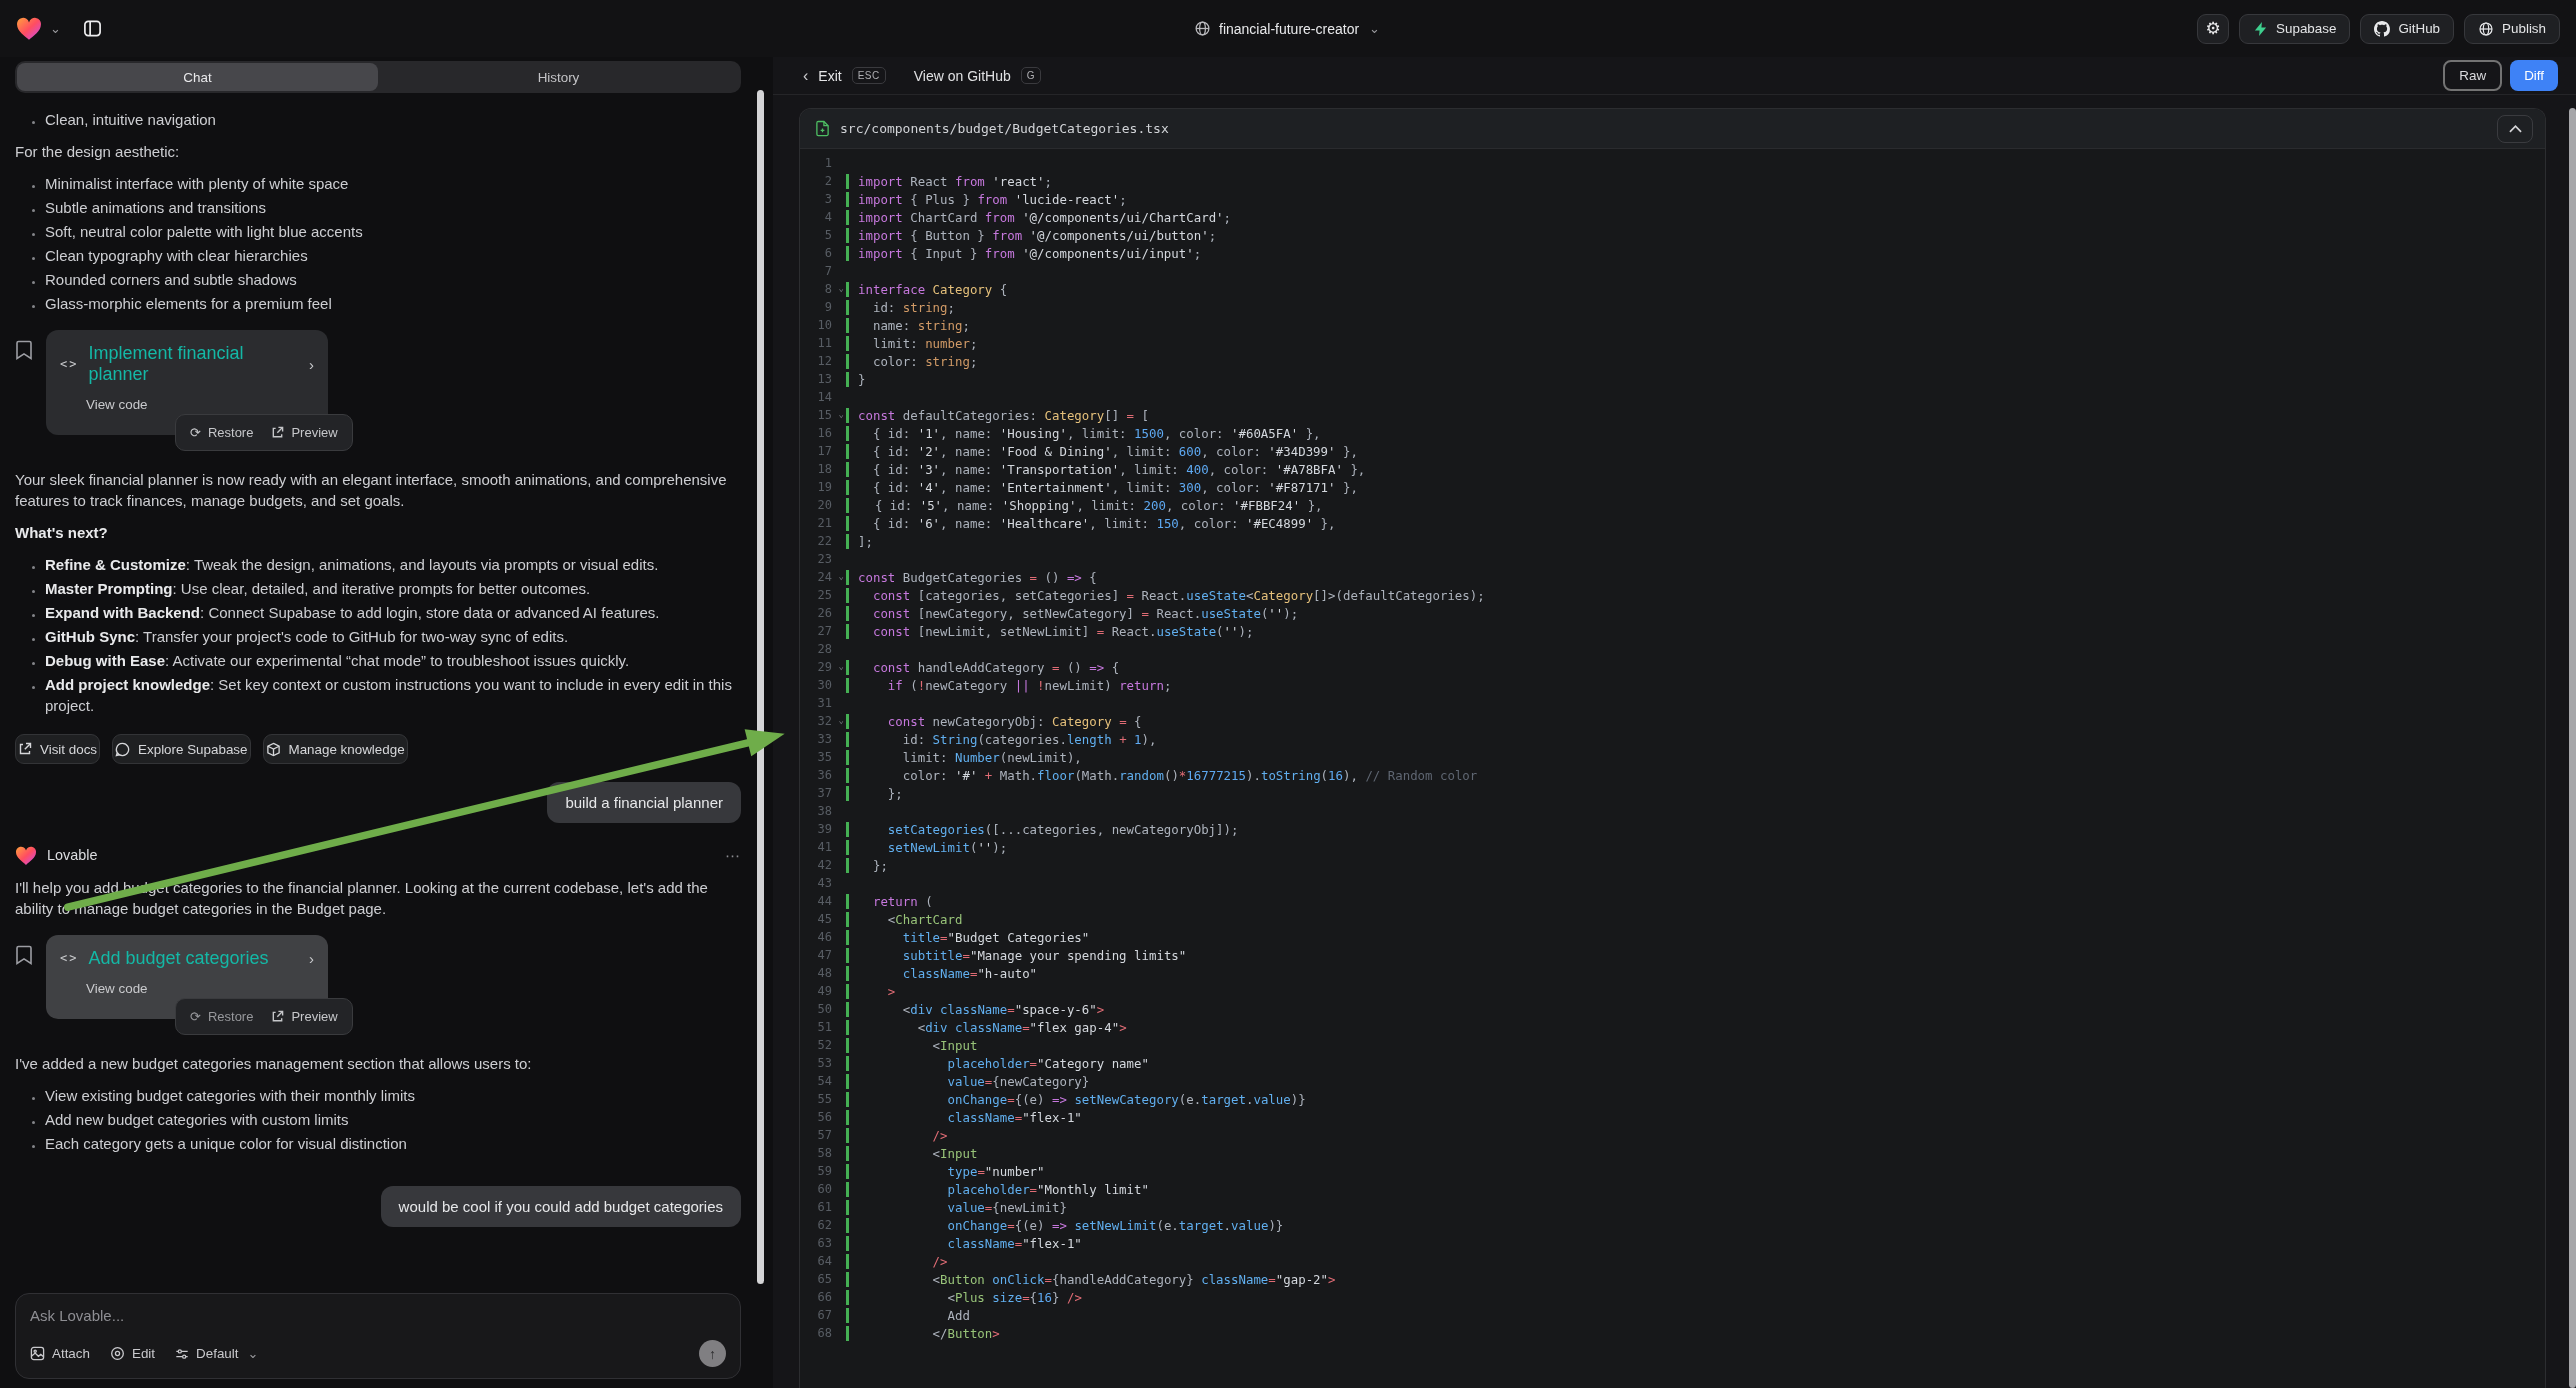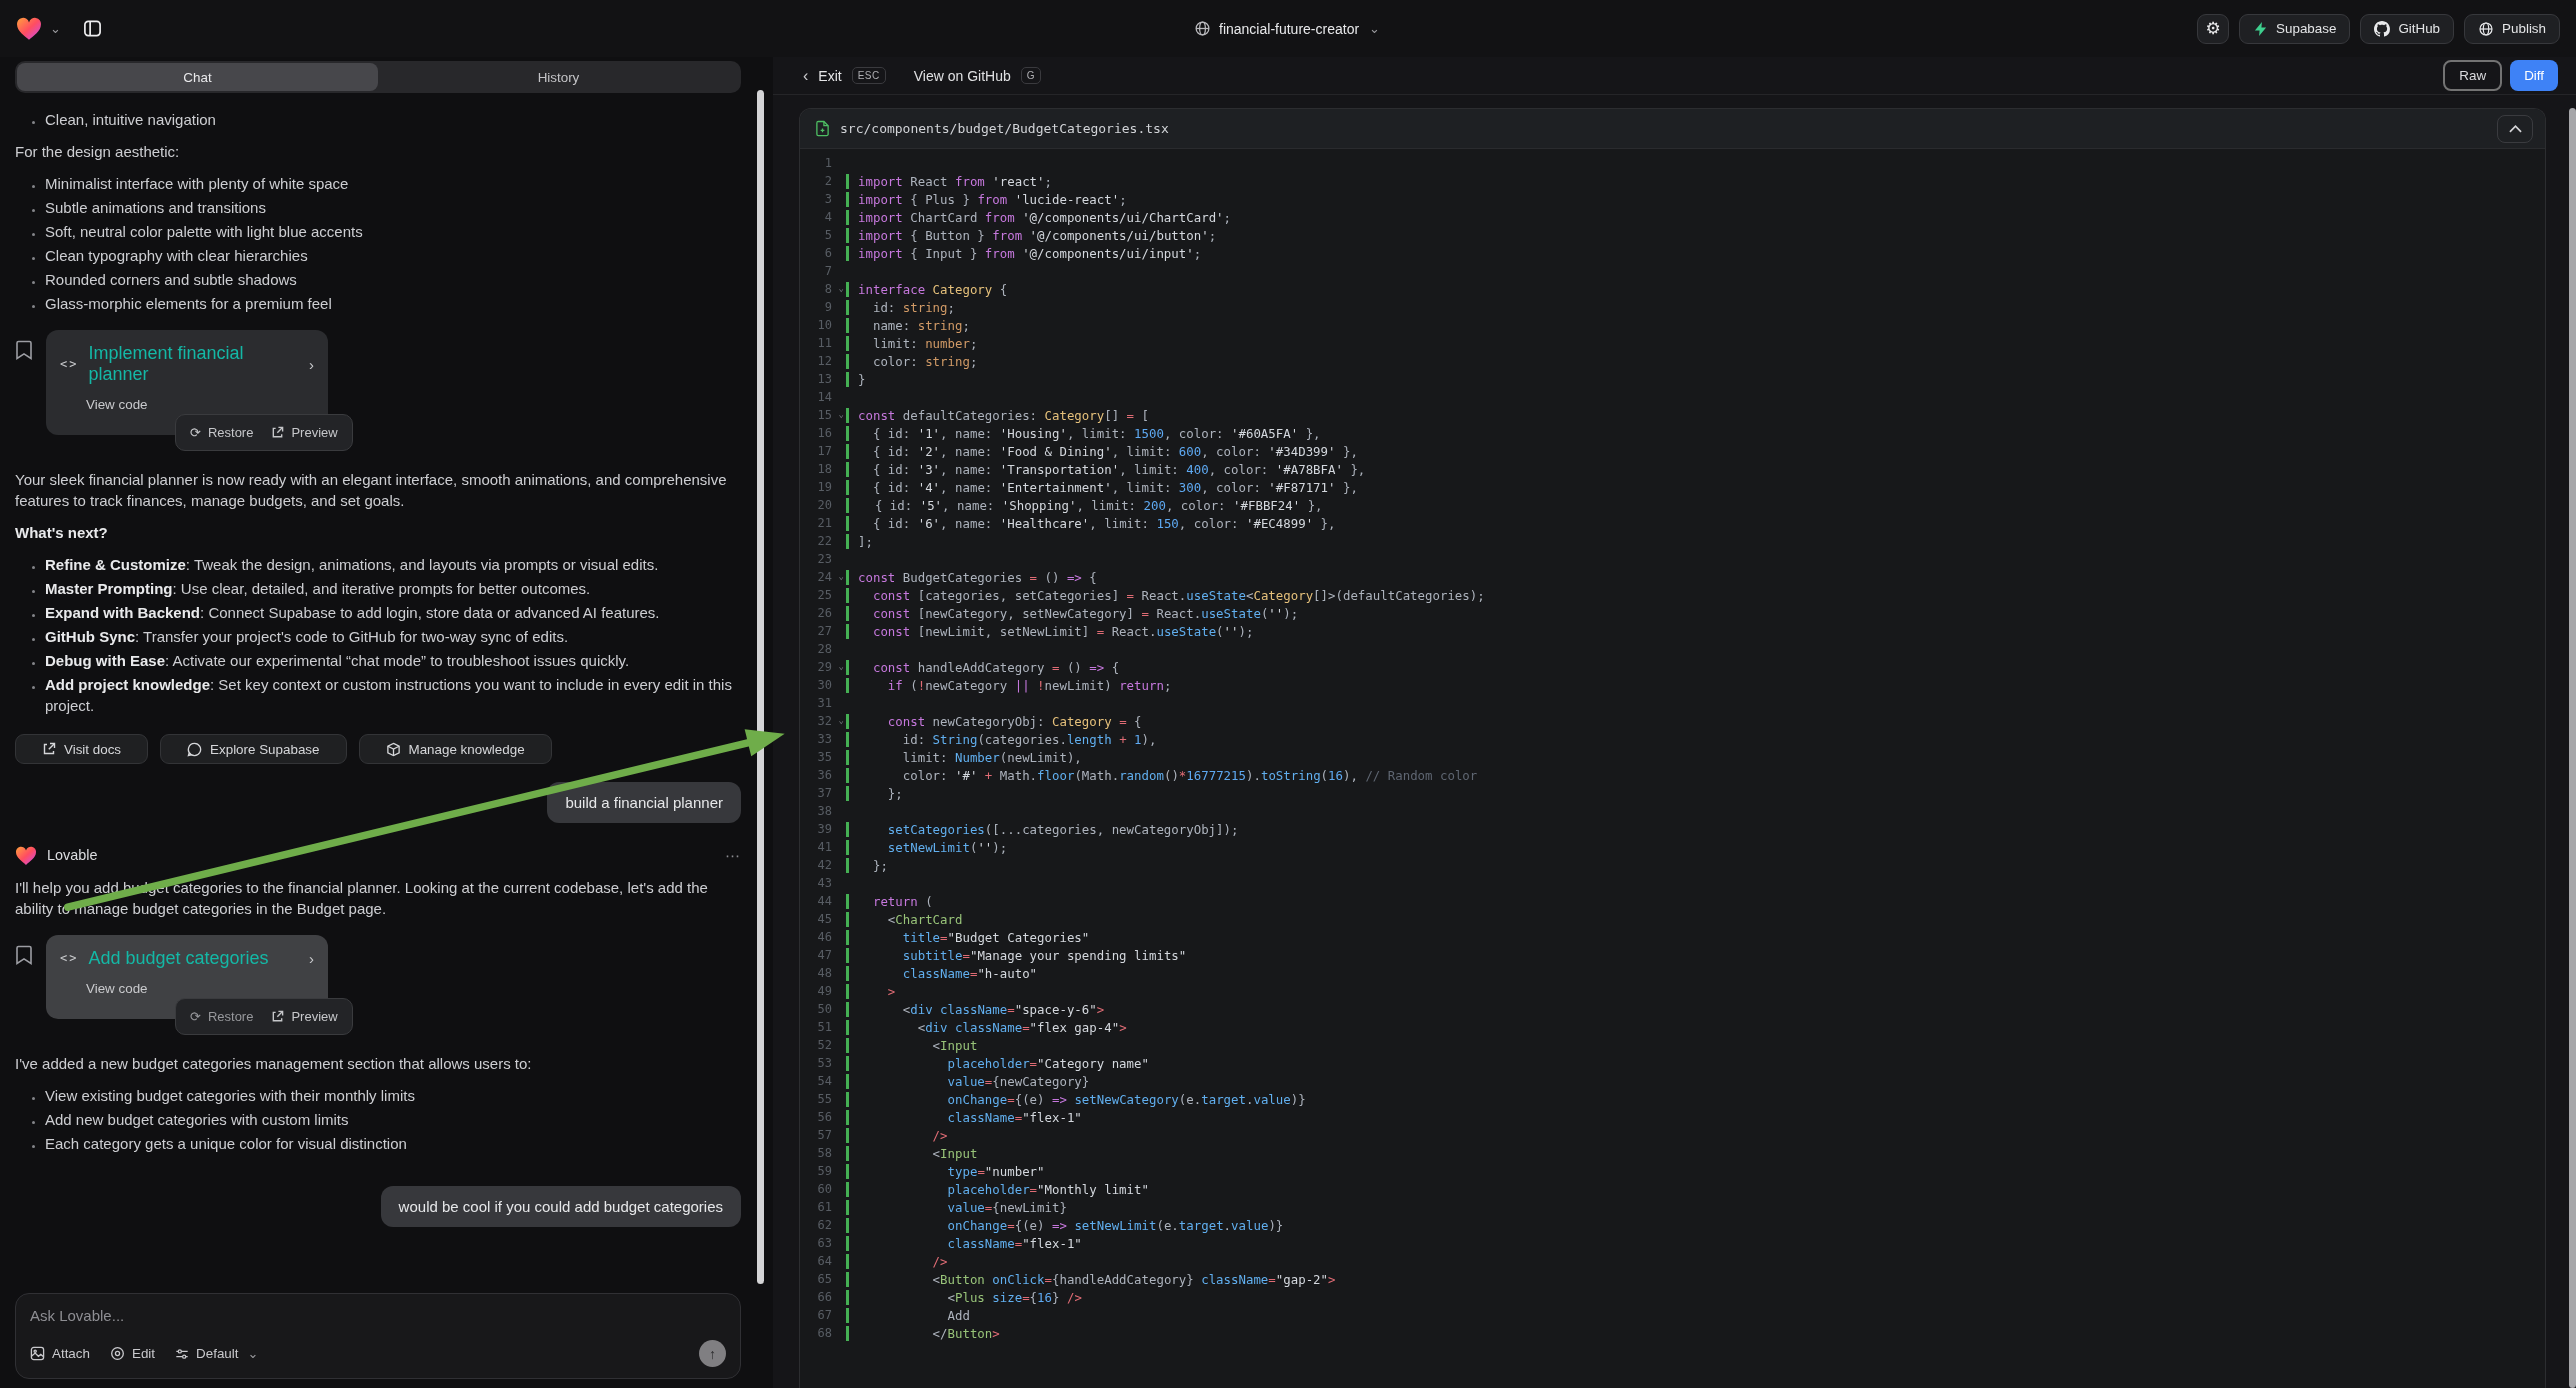--- a/index.html
+++ b/index.html
@@ -88,21 +88,21 @@
   }
   .vaction { display:flex; align-items:center; gap:7px; font-size:13px; color:#C6C7CA; cursor:pointer; }
   .vaction.dim { color:#97989C; }
   .vaction .ic { font-size:13px; }
 
   
   .chips { display:flex; gap:12px; margin:18px 0; }
   .chip {
     display:flex; align-items:center; gap:8px; height:30px;
     background:#1F2022; border:1px solid #333437; border-radius:9px;
-    padding:0 26px; font-size:13.4px; color:#D6D7DA; cursor:pointer;
+    padding:0 2px; font-size:13.4px; color:#D6D7DA; cursor:pointer;
     font-family:"Liberation Sans", sans-serif;
   }
   .chip svg { flex:none; }
 
   
   .bubble-row { display:flex; justify-content:flex-end; margin:14px 0 10px; }
   .bubble {
     background:#37383C; border-radius:12px; padding:10px 18px;
     font-size:15px; color:#E6E7E9; max-width:558px;
   }

